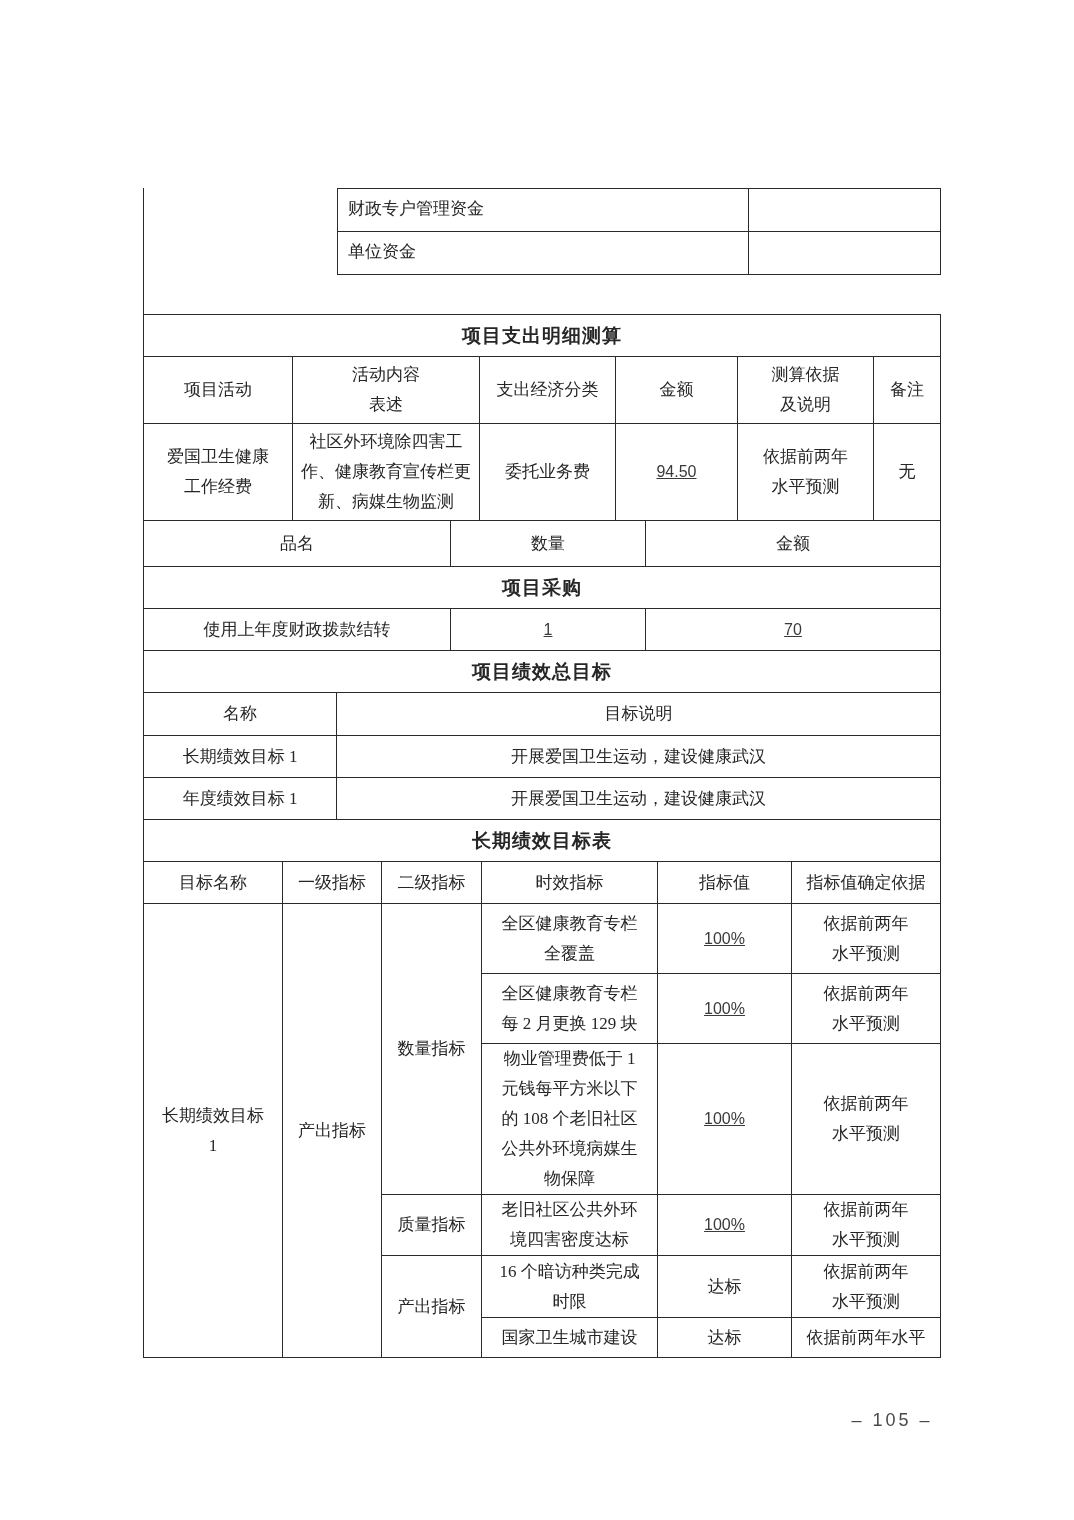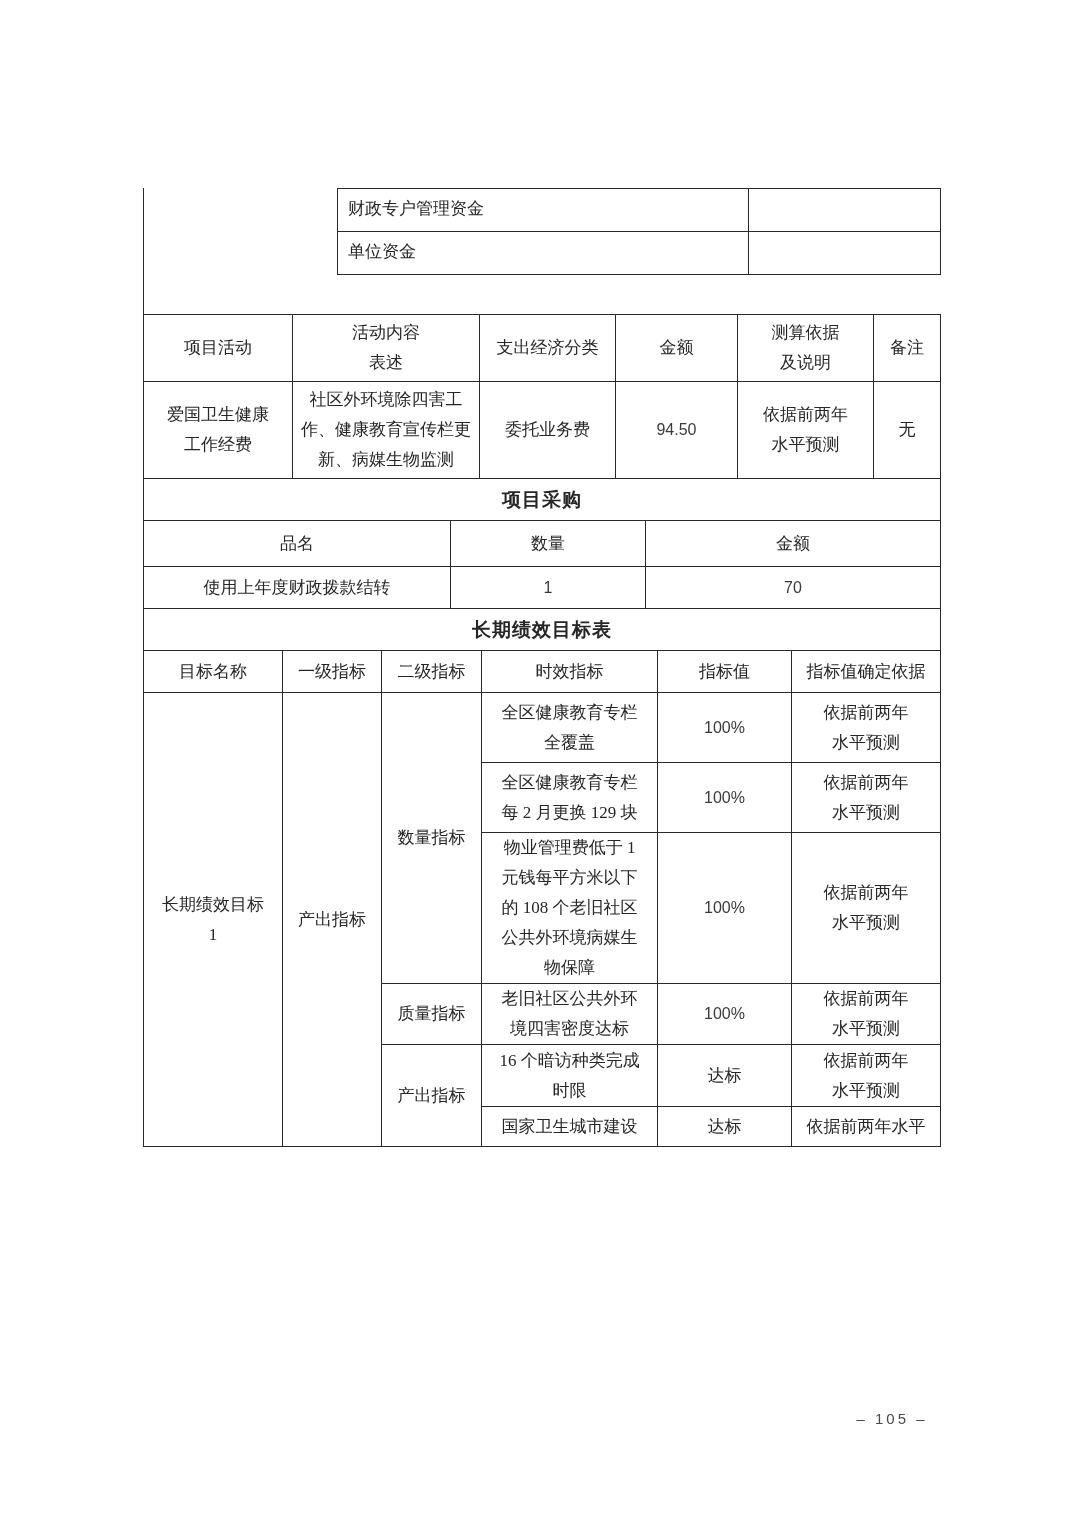--- a/index.html
+++ b/index.html
@@ -23,25 +23,25 @@
   table.sec td { border:1px solid #2a2a2a; }
   td {
     font-size:17px; line-height:30px;
     text-align:center; vertical-align:middle;
     white-space:pre-line; overflow:hidden;
     padding:0 4px;
   }
   td.left { text-align:left; padding-left:10px; }
   td.indent { text-align:left; padding-left:28px; }
   td.title { font-weight:bold; font-size:19px; letter-spacing:1px; line-height:40px; }
-  td.num { font-family:"Liberation Sans","DejaVu Sans",sans-serif; font-size:16px; color:#3a3a3a; }
+  td.num { font-family:"Liberation Sans","DejaVu Sans",sans-serif; font-size:16px; color:#3a3a3a;text-decoration:underline; }
 
   .pagenum {
     position:absolute; top:1410px; left:838px; width:108px;
-    text-align:center; font-size:15px; color:#4a4a4a;
+    text-align:center; font-size:18px; color:#4a4a4a;
     font-family:"Liberation Sans","DejaVu Sans",sans-serif;
     letter-spacing:3px;
   }
 </style>
 </head>
 <body>
 
 <div class="content">
 
   <div class="carry">
@@ -67,20 +67,23 @@
   <table class="sec">
     <colgroup>
       <col style="width:149px">
         <col style="width:187px">
         <col style="width:136px">
       <col style="width:122px">
         <col style="width:136px">
         <col style="width:67px">
     </colgroup>
     <tbody>
+        <tr style="height:42px">
+      <td class="title" colspan="6">项目支出明细测算</td>
+    </tr>
     <tr style="height:67px">
       <td>项目活动</td>
       <td>活动内容
 表述</td>
       <td>支出经济分类</td>
       <td>金额</td>
       <td>测算依据
 及说明</td>
       <td>备注</td>
     </tr>
@@ -97,36 +100,59 @@
   </tbody>
     </table>
 
   <table class="sec">
     <colgroup>
         <col style="width:307px">
         <col style="width:195px">
         <col style="width:295px">
       </colgroup>
     <tbody>
-        <tr style="height:42px">
-      <td class="title" colspan="3">项目采购</td>
-    </tr>
-    <tr style="height:46px">
+        <tr style="height:46px">
       <td>品名</td>
       <td>数量</td>
       <td>金额</td>
     </tr>
     <tr style="height:42px">
+      <td class="title" colspan="3">项目采购</td>
+    </tr>
+    <tr style="height:42px">
       <td>使用上年度财政拨款结转</td>
       <td class="num">1</td>
       <td class="num">70</td>
     </tr>
   </tbody>
     </table>
 
+  <table class="sec">
+    <colgroup>
+        <col style="width:193px">
+        <col style="width:604px">
+      </colgroup>
+    <tbody>
+        <tr style="height:42px">
+      <td class="title" colspan="2">项目绩效总目标</td>
+    </tr>
+    <tr style="height:43px">
+      <td>名称</td>
+      <td>目标说明</td>
+    </tr>
+    <tr style="height:42px">
+      <td>长期绩效目标 1</td>
+      <td>开展爱国卫生运动，建设健康武汉</td>
+    </tr>
+    <tr style="height:42px">
+      <td>年度绩效目标 1</td>
+      <td>开展爱国卫生运动，建设健康武汉</td>
+    </tr>
+  </tbody>
+    </table>
 
   <table class="sec">
     <colgroup>
       <col style="width:139px">
         <col style="width:99px">
         <col style="width:100px">
       <col style="width:176px">
         <col style="width:134px">
         <col style="width:149px">
     </colgroup>

